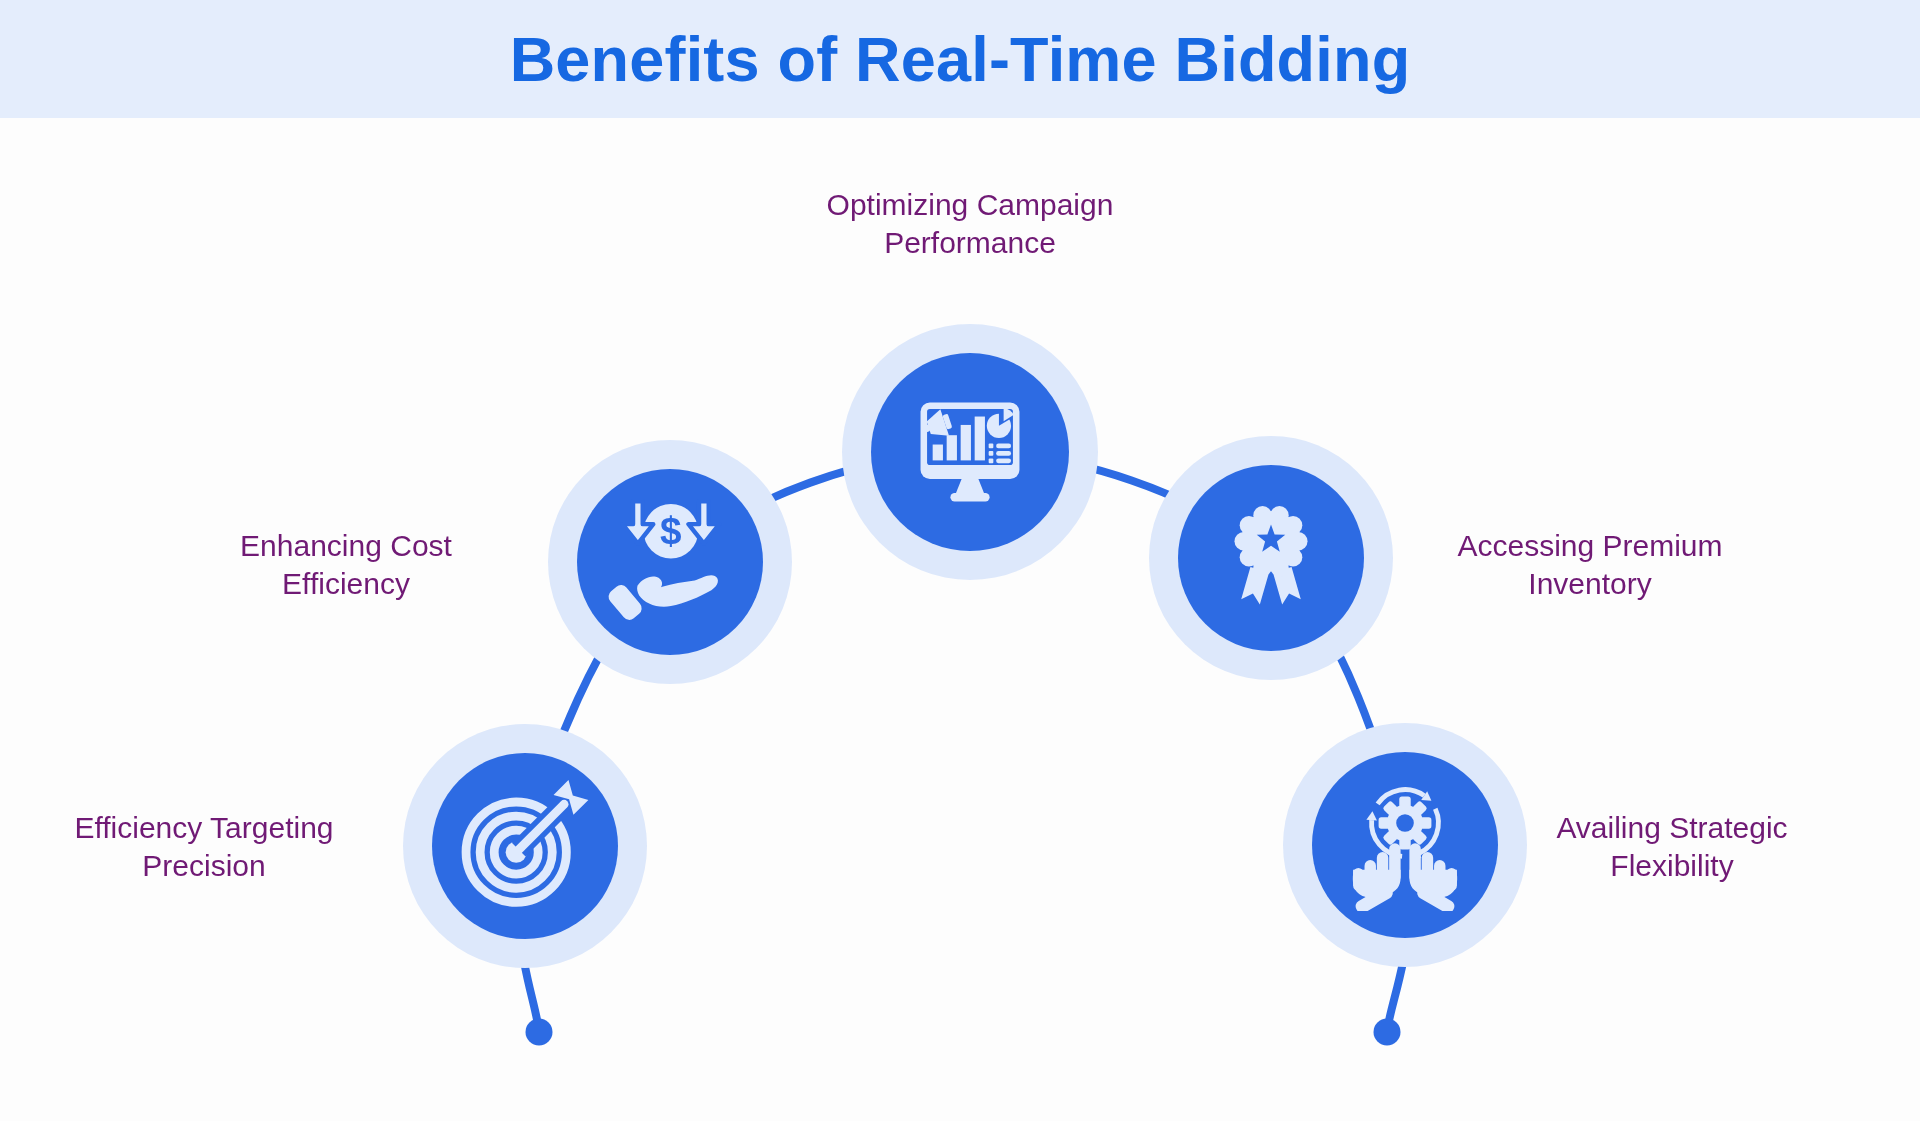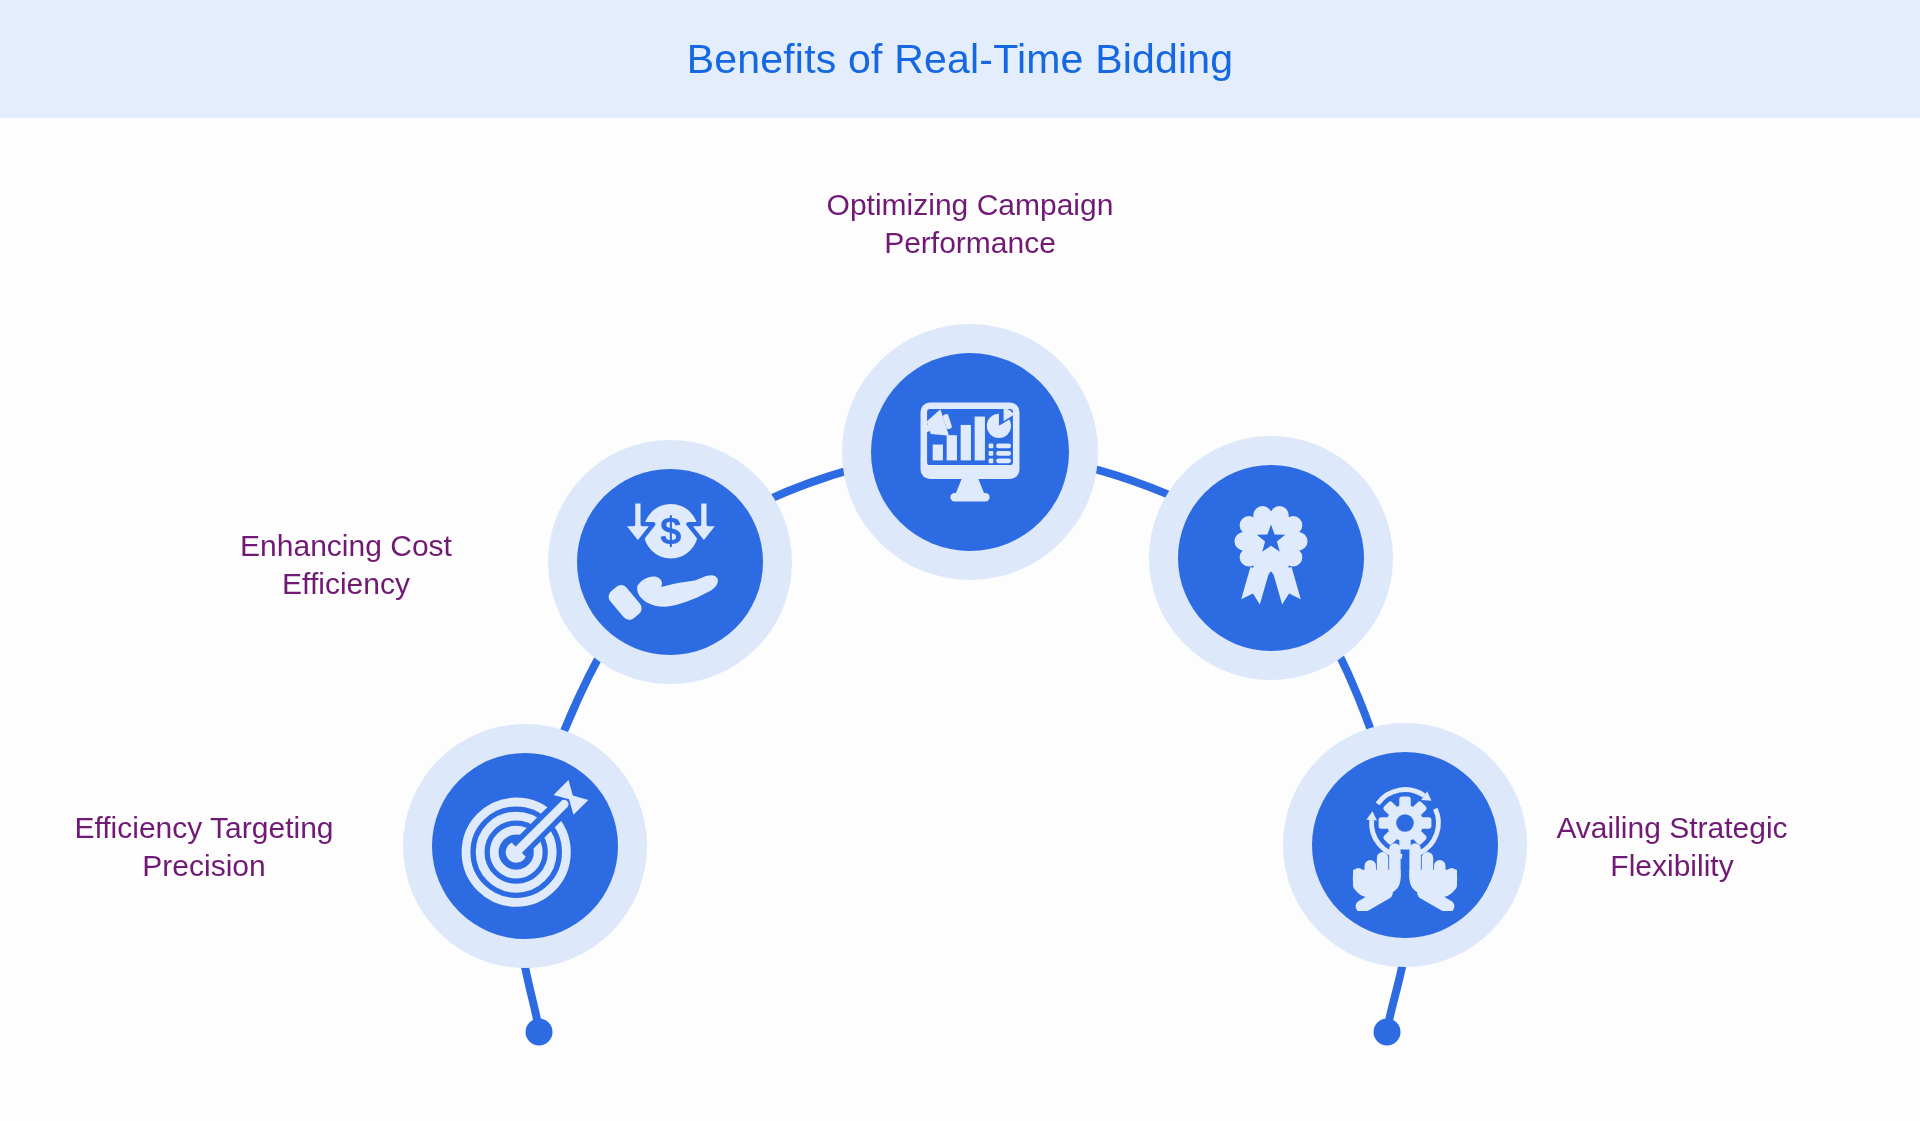--- a/index.html
+++ b/index.html
@@ -7,21 +7,21 @@
   .stage {
     position:relative; width:1920px; height:1121px;
     background:#fdfdfd; overflow:hidden;
     font-family:"Liberation Sans", sans-serif;
   }
   .titlebar {
     position:absolute; left:0; top:0; width:1920px; height:118px;
     background:#e4edfc; display:flex; align-items:center; justify-content:center;
   }
   .titlebar h1 {
-    color:#1668e2; font-size:41px; font-weight:400; letter-spacing:0.2px;
+    color:#1668e2; font-size:63px; font-weight:700; letter-spacing:0.2px;
   }
   .arc-layer { position:absolute; left:0; top:0; width:1920px; height:1121px; }
   .node {
     position:absolute; border-radius:50%;
     background:#dde8fb; display:flex; align-items:center; justify-content:center;
   }
   .node-inner {
     border-radius:50%; background:#2d6be3;
     display:flex; align-items:center; justify-content:center;
   }
@@ -142,20 +142,21 @@
           <circle cx="49.9" cy="37.8" r="10.5"></circle>
             <circle cx="65.4" cy="26.5" r="10.5"></circle>
           <circle cx="84.6" cy="26.5" r="10.5"></circle>
             <circle cx="100.1" cy="37.8" r="10.5"></circle>
           <circle cx="75" cy="56" r="34"></circle>
         </g>
         <polygon fill="#2d6be3" points="75,37 79.1,48.3 91.2,48.7 81.7,56.2 85,67.8 75,61 65,67.8 68.3,56.2 58.8,48.7 70.9,48.3"></polygon>
       </svg>
     </div>
   </div>
+  <div class="node-label l-inventory">Accessing Premium Inventory</div>
 
   <div class="node n-flexibility">
     <div class="node-inner">
       <svg class="icon-svg" width="132" height="132" viewBox="0 0 150 150">
         <g transform="translate(75,50)" fill="#dfeafd">
           <g>
             <rect x="-6.5" y="-30" width="13" height="13" rx="3"></rect>
             <rect x="-6.5" y="-30" width="13" height="13" rx="3" transform="rotate(45)"></rect>
             <rect x="-6.5" y="-30" width="13" height="13" rx="3" transform="rotate(90)"></rect>
             <rect x="-6.5" y="-30" width="13" height="13" rx="3" transform="rotate(135)"></rect>

